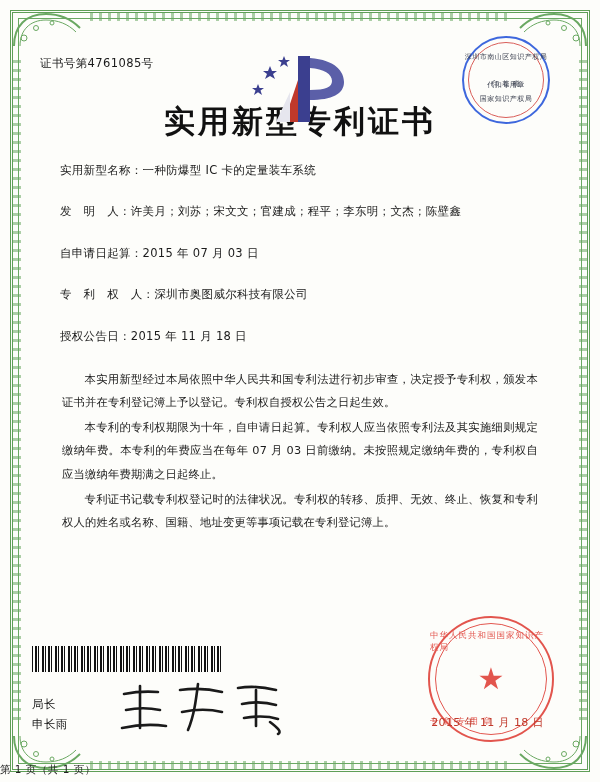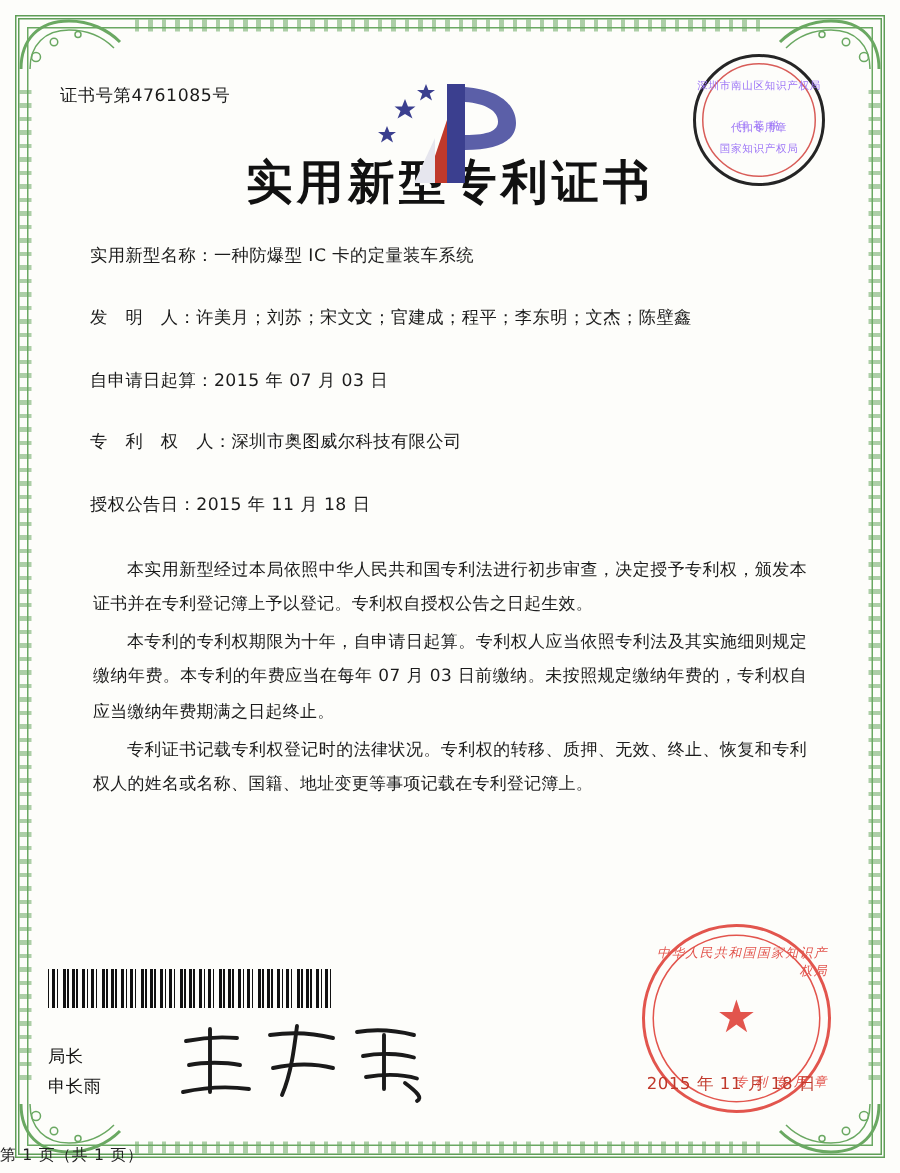--- a/index.html
+++ b/index.html
@@ -95,23 +95,23 @@
     top: 16px;
     width: 130px;
     height: 78px;
   }
   .seal-top {
     position: absolute;
     right: 10px;
     top: 2px;
     width: 84px;
     height: 84px;
-    border: 2px solid #000000;
+    border: 2px solid #1d4ed8;
     border-radius: 50%;
-    color: #8b5cf6;
+    color: #0f172a;
     opacity: .85;
   }
   .seal-top .ring {
     position: absolute;
     left: 4px; top: 4px; right: 4px; bottom: 4px;
     border: 1px solid #d2413c;
     border-radius: 50%;
   }
   .seal-top .stxt {
     position: absolute;
@@ -224,24 +224,23 @@
     top: 50%;
     transform: translate(-50%,-50%);
     font-size: 30px;
     line-height: 1;
     color: #e0473f;
   }
   .seal-bottom .arc-top,
   .seal-bottom .arc-bottom {
     position: absolute;
     left: 0; right: 0;
-    text-align: right;
+    text-align: left;
     font-size: 8.5px;
     letter-spacing: 1px;
-    font-style: italic;
   }
   .seal-bottom .arc-top { top: 12px; }
   .seal-bottom .arc-bottom { bottom: 12px; }
   .seal-date {
     position: absolute;
     right: 56px;
     bottom: 52px;
     font-size: 11px;
     color: #c0392b;
     letter-spacing: .4px;

